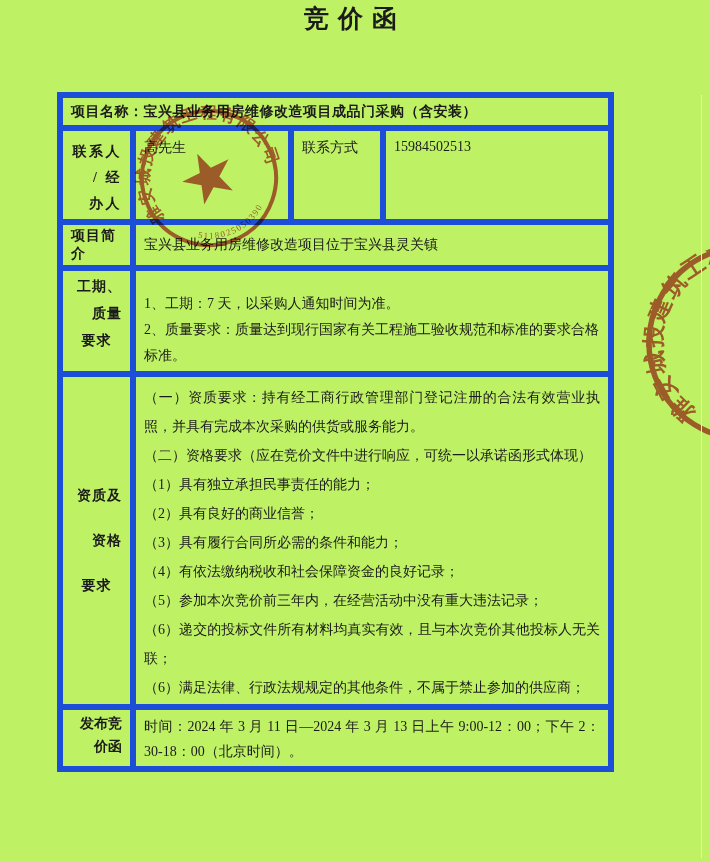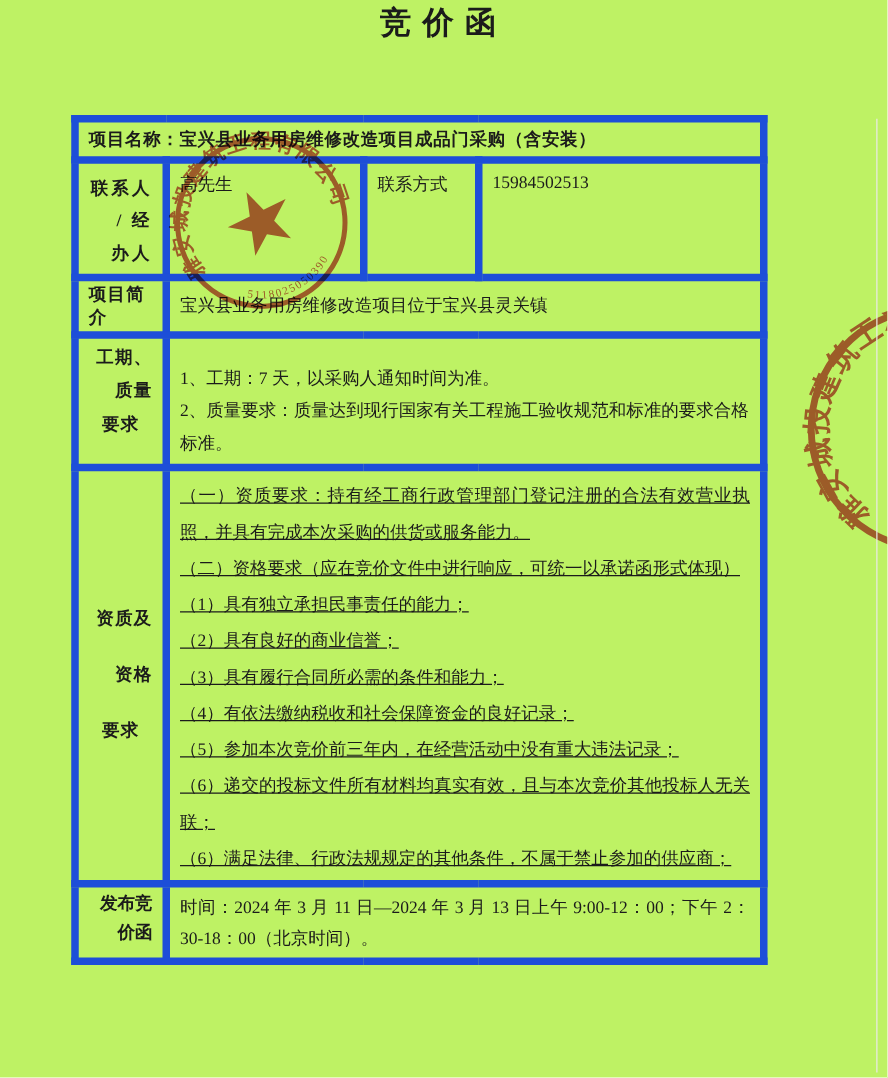--- a/index.html
+++ b/index.html
@@ -43,21 +43,21 @@
   tr.r4 td{vertical-align:middle;}
   tr.r5 .lab div{line-height:28px;}
   tr.r5 .ct{padding-top:8px;}
   tr.r6 .lab div{line-height:27px;}
   tr.r6 .lab div:nth-child(2){text-align:center;}
   tr.r6 .ct p{margin:0;line-height:26px;}
   tr.r6 .ct{padding-top:20px;}
   tr.r7 .lab{vertical-align:middle;}
   tr.r7 .lab div{line-height:45px;}
   tr.r7 .lab div:nth-child(2){text-align:center;}
-  tr.r7 .ct p{margin:0;line-height:29px;text-align:justify;text-decoration:underline;}
+  tr.r7 .ct p{margin:0;line-height:29px;text-align:justify;}
   tr.r7 .ct{padding-top:6px;}
   tr.r8 .lab div{line-height:23px;letter-spacing:0;}
   tr.r8 .ct{padding-top:4px;}
   tr.r8 .ct p{margin:0;line-height:25px;text-align:justify;}
 
   .stamp{position:absolute;color:#c5343a;opacity:.78;mix-blend-mode:multiply;pointer-events:none;}
   .stamp1{left:133px;top:102px;width:152px;height:152px;}
   .stamp2{left:640px;top:238px;width:210px;height:210px;}
   .ring{fill:none;stroke:currentColor;}
   .star{fill:currentColor;}

